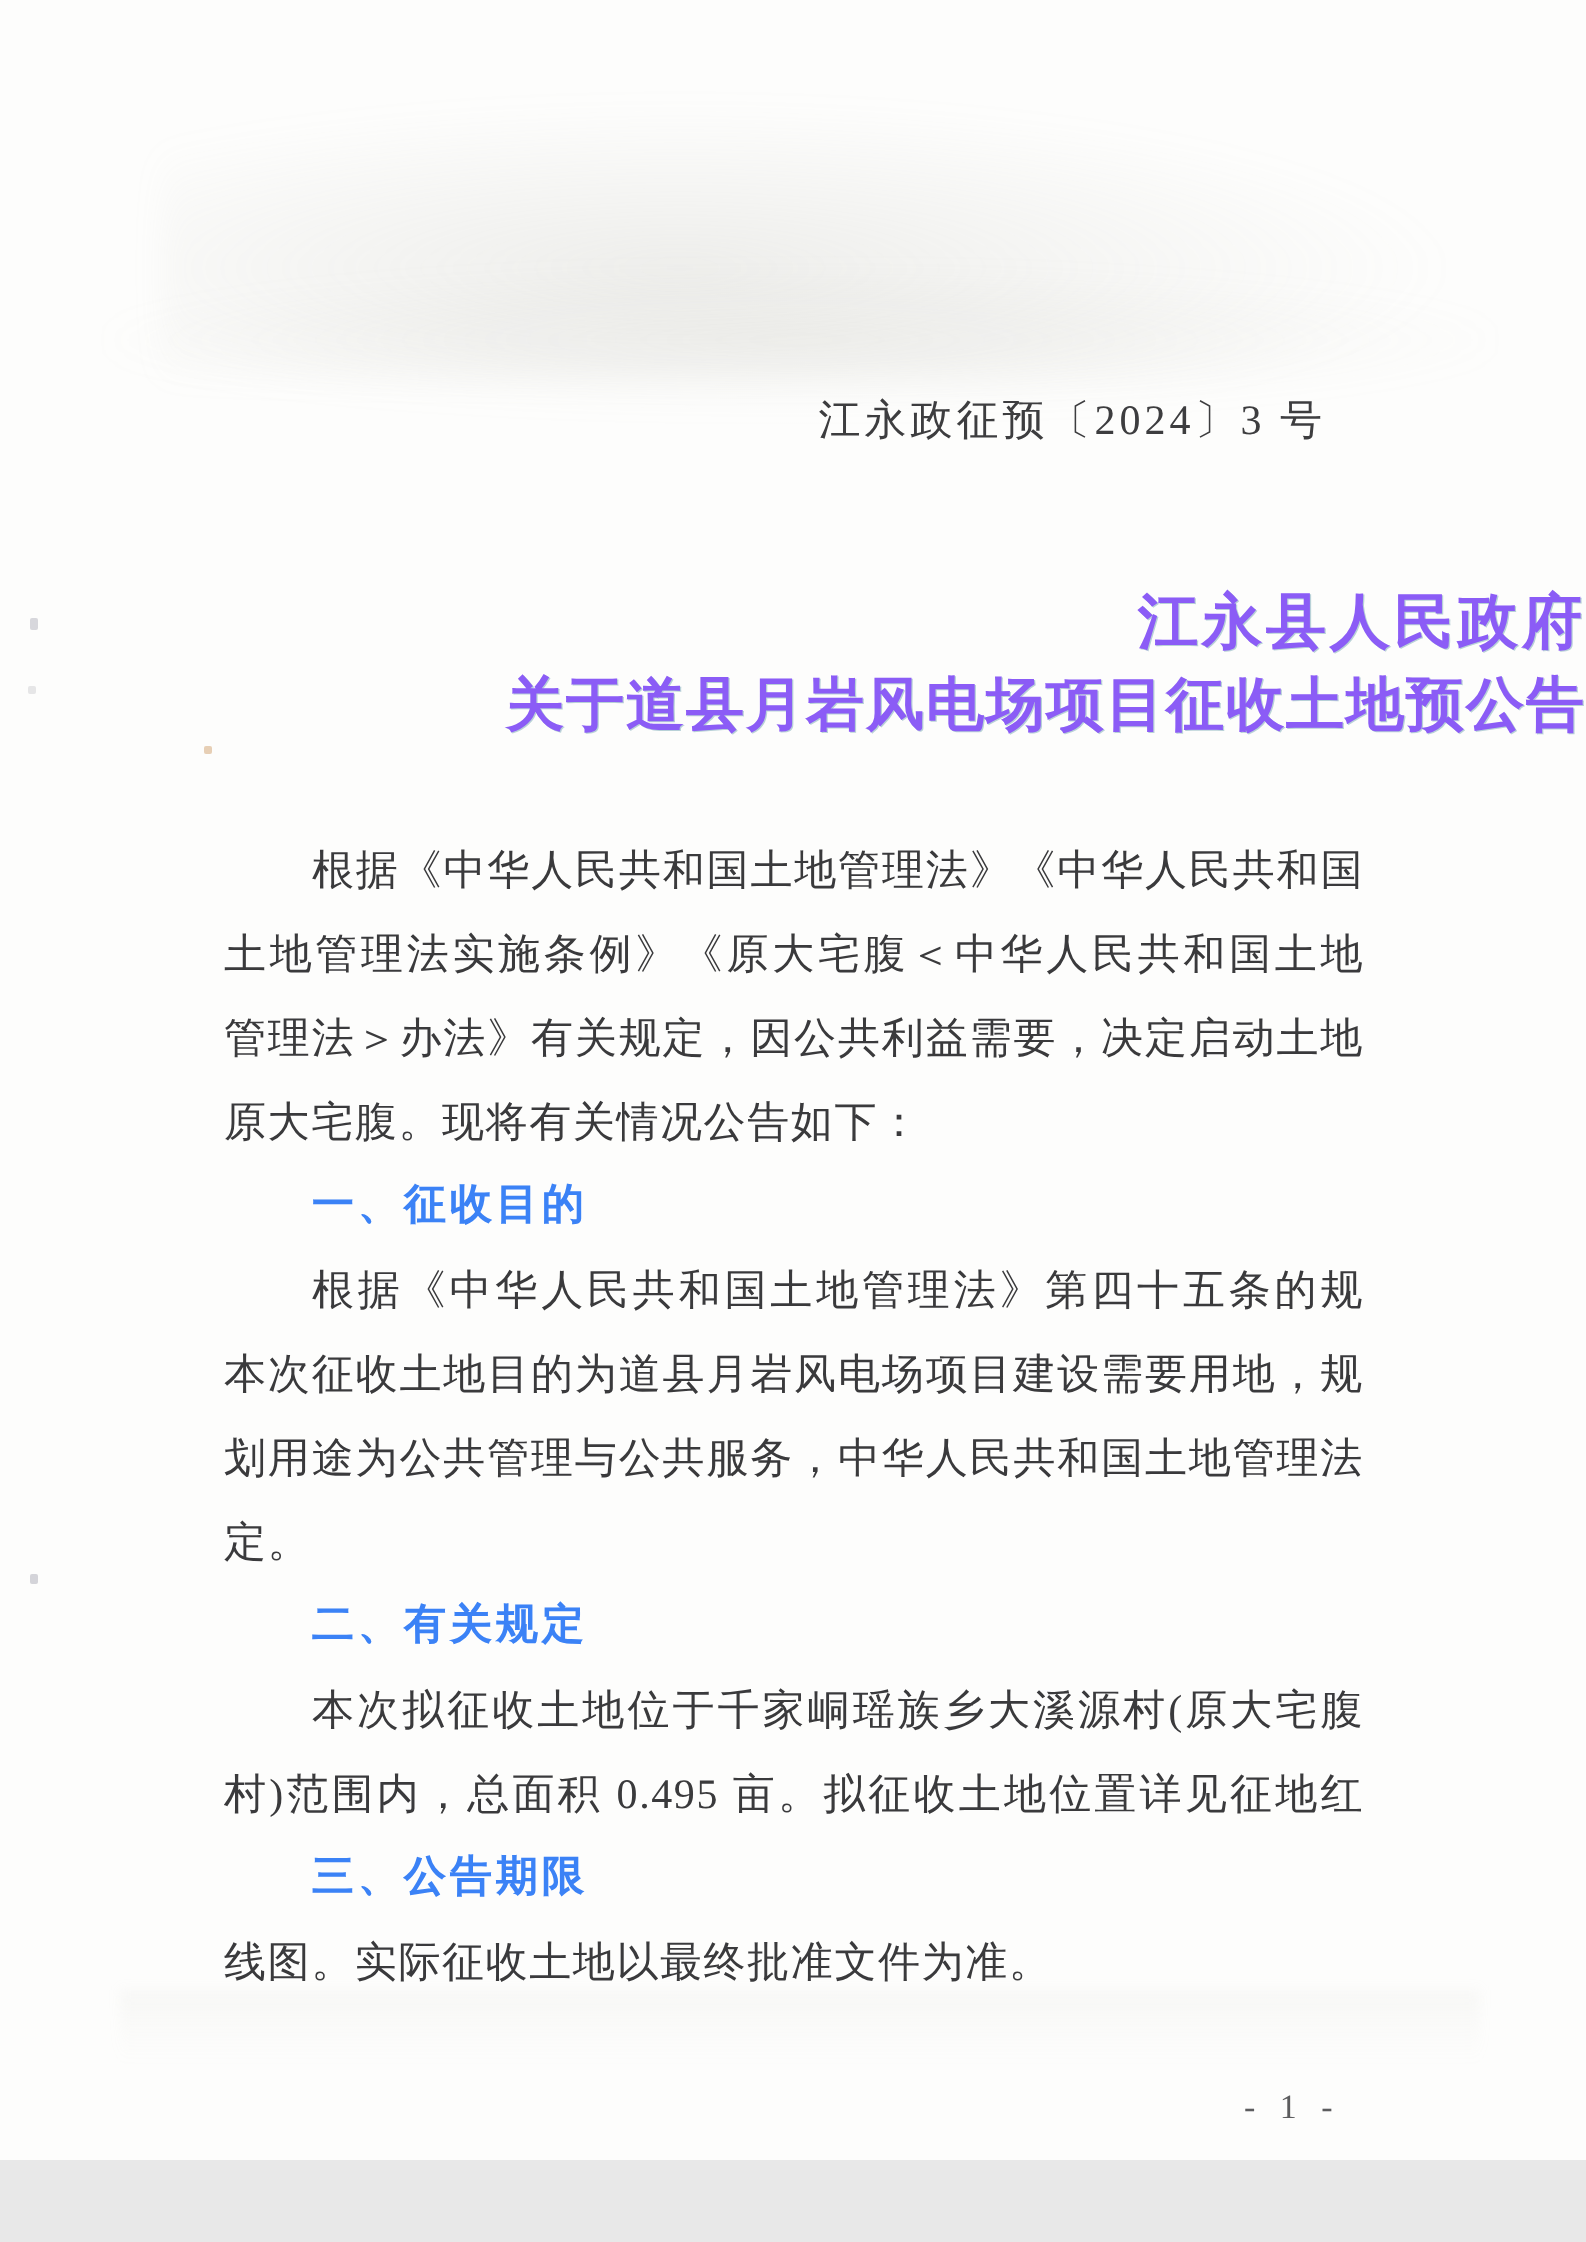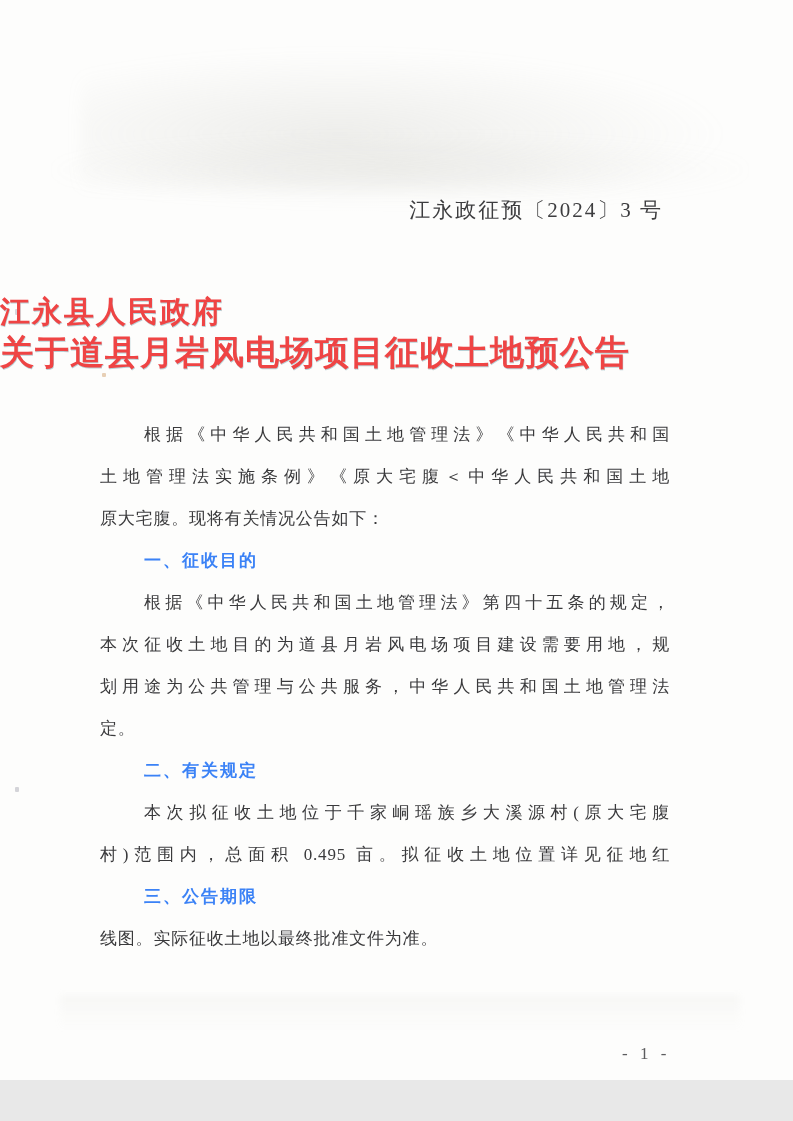--- a/index.html
+++ b/index.html
@@ -38,32 +38,32 @@
     position:absolute;
     top:196px; right:130px;
     font-size:21px;
     letter-spacing:2px;
     color:#3d3d3f;
     white-space:nowrap;
   }
   .title {
     position:absolute;
     top:294px; left:0; width:100%;
-    text-align:left;
+    text-align:right;
     font-weight:bold;
-    color:#ef4444;
+    color:#8b5cf6;
     text-shadow:0.6px 0.6px 0 rgba(25,110,130,0.30);
   }
   .title-l1 { font-size:30px; letter-spacing:2px; line-height:36px; }
-  .title-l2 { font-size:34px; letter-spacing:1px; line-height:38px; margin-top:4px; }
+  .title-l2 { font-size:29px; letter-spacing:1px; line-height:38px; margin-top:4px; }
 
   .body-text {
     position:absolute;
-    top:414px; left:100px; width:570px;
-    font-size:17px;
+    top:414px; left:112px; width:570px;
+    font-size:21px;
     color:#3a3a3c;
   }
   .line {
     height:42px; line-height:42px;
     letter-spacing:0.8px;
     overflow:hidden;
     white-space:nowrap;
   }
   .line.fill {
     white-space:normal;
@@ -102,20 +102,21 @@
   <div class="doc-number">江永政征预〔2024〕3 号</div>
 
   <div class="title">
     <div class="title-l1">江永县人民政府</div>
     <div class="title-l2">关于道县月岩风电场项目征收土地预公告</div>
   </div>
 
   <div class="body-text">
     <div class="line fill indent">根据《中华人民共和国土地管理法》《中华人民共和国</div>
     <div class="line fill">土地管理法实施条例》《原大宅腹＜中华人民共和国土地</div>
+    <div class="line fill">管理法＞办法》有关规定，因公共利益需要，决定启动土地</div>
     <div class="line">原大宅腹。现将有关情况公告如下：</div>
     <div class="line heading indent">一、征收目的</div>
     <div class="line fill indent">根据《中华人民共和国土地管理法》第四十五条的规定，</div>
     <div class="line fill">本次征收土地目的为道县月岩风电场项目建设需要用地，规</div>
     <div class="line fill">划用途为公共管理与公共服务，中华人民共和国土地管理法</div>
     <div class="line">定。</div>
     <div class="line heading indent">二、有关规定</div>
     <div class="line fill indent">本次拟征收土地位于千家峒瑶族乡大溪源村(原大宅腹</div>
     <div class="line fill">村)范围内，总面积 0.495 亩。拟征收土地位置详见征地红</div>
     <div class="line heading indent">三、公告期限</div>

